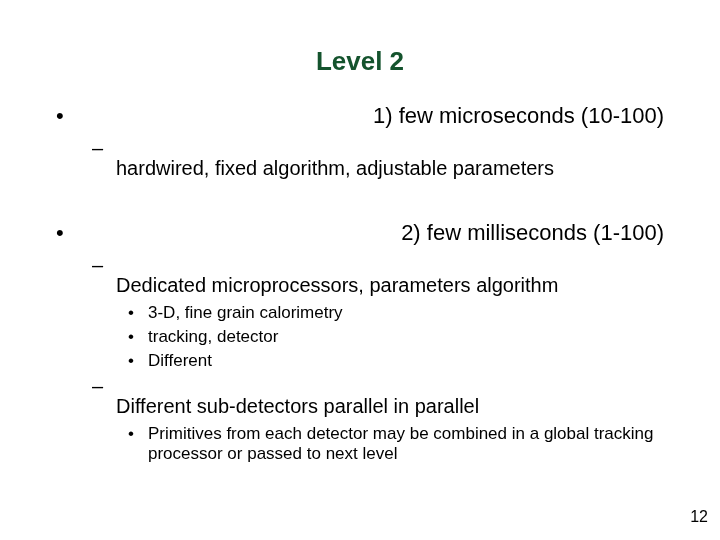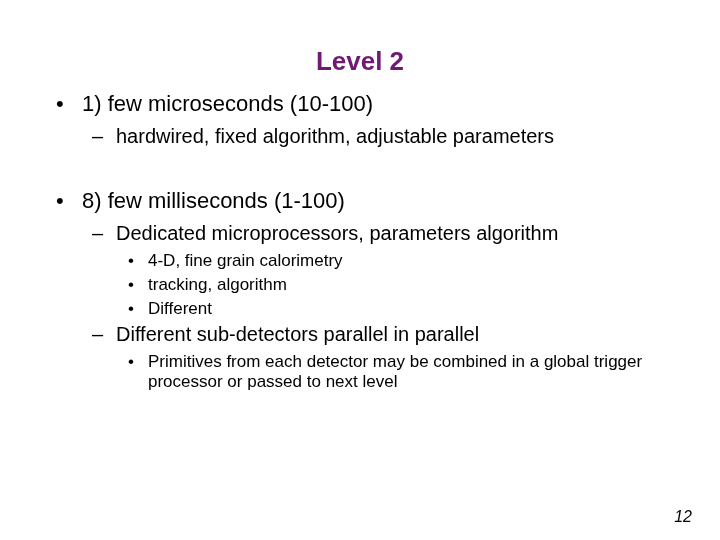--- a/index.html
+++ b/index.html
@@ -1,70 +1,70 @@
 <!DOCTYPE html>
 <html><head>
 <meta charset="utf-8">
 <style>
   * { margin: 0; padding: 0; box-sizing: border-box; }
   html, body { width: 720px; height: 540px; background: #fff; font-family: Arial, Helvetica, sans-serif; color: #000; }
   .slide { position: relative; width: 720px; height: 540px; padding: 40px 56px 0 56px; }
-  .title { text-align: center; font-size: 26px; color: #701a75; margin-top: 6px; margin-bottom: 14px; }
+  .title { text-align: center; font-size: 26px; color: #14532d; margin-top: 6px; margin-bottom: 26px; }
   .lvl1 { font-size: 22px; margin-top: 10px; margin-bottom: 8px; display: flex; }
   .lvl1 .bullet { width: 26px; flex: 0 0 26px; }
-  .lvl1 .text { flex: 1; }
+  .lvl1 .text { flex: 1; text-align: right; }
   .lvl2 { font-size: 20px; margin-left: 36px; margin-bottom: 6px; display: flex; }
   .lvl2 .bullet { width: 24px; flex: 0 0 24px; }
-  .lvl2 .text { flex: 1; }
+  .lvl2 .text { flex: 1; margin-top: 20px; }
   .lvl3 { font-size: 17px; margin-left: 72px; margin-bottom: 4px; display: flex; }
   .lvl3 .bullet { width: 20px; flex: 0 0 20px; }
   .lvl3 .text { flex: 1; }
   .gap { height: 24px; }
-  .pagenum { position: absolute; right: 28px; bottom: 14px; font-size: 16px; color: #000; font-style: italic; }
+  .pagenum { position: absolute; right: 12px; bottom: 14px; font-size: 16px; color: #000; }
 </style>
 </head>
 <body>
 
 <div class="slide">
   <h1 class="title">Level 2</h1>
 
   <div class="lvl1">
     <span class="bullet">•</span>
     <span class="text">1) few microseconds (10-100)</span>
   </div>
   <div class="lvl2">
     <span class="bullet">–</span>
     <span class="text">hardwired, fixed algorithm, adjustable parameters</span>
   </div>
 
   <div class="gap"></div>
 
   <div class="lvl1">
     <span class="bullet">•</span>
-    <span class="text">8) few milliseconds (1-100)</span>
+    <span class="text">2) few milliseconds (1-100)</span>
   </div>
   <div class="lvl2">
     <span class="bullet">–</span>
     <span class="text">Dedicated microprocessors, parameters algorithm</span>
   </div>
   <div class="lvl3">
     <span class="bullet">•</span>
-    <span class="text">4-D, fine grain calorimetry</span>
+    <span class="text">3-D, fine grain calorimetry</span>
   </div>
   <div class="lvl3">
     <span class="bullet">•</span>
-    <span class="text">tracking, algorithm</span>
+    <span class="text">tracking, detector</span>
   </div>
   <div class="lvl3">
     <span class="bullet">•</span>
     <span class="text">Different</span>
   </div>
   <div class="lvl2">
     <span class="bullet">–</span>
     <span class="text">Different sub-detectors parallel in parallel</span>
   </div>
   <div class="lvl3">
     <span class="bullet">•</span>
-    <span class="text">Primitives from each detector may be combined in a global trigger processor or passed to next level</span>
+    <span class="text">Primitives from each detector may be combined in a global tracking processor or passed to next level</span>
   </div>
 
   <div class="pagenum">12</div>
 </div>
 
 </body></html>

